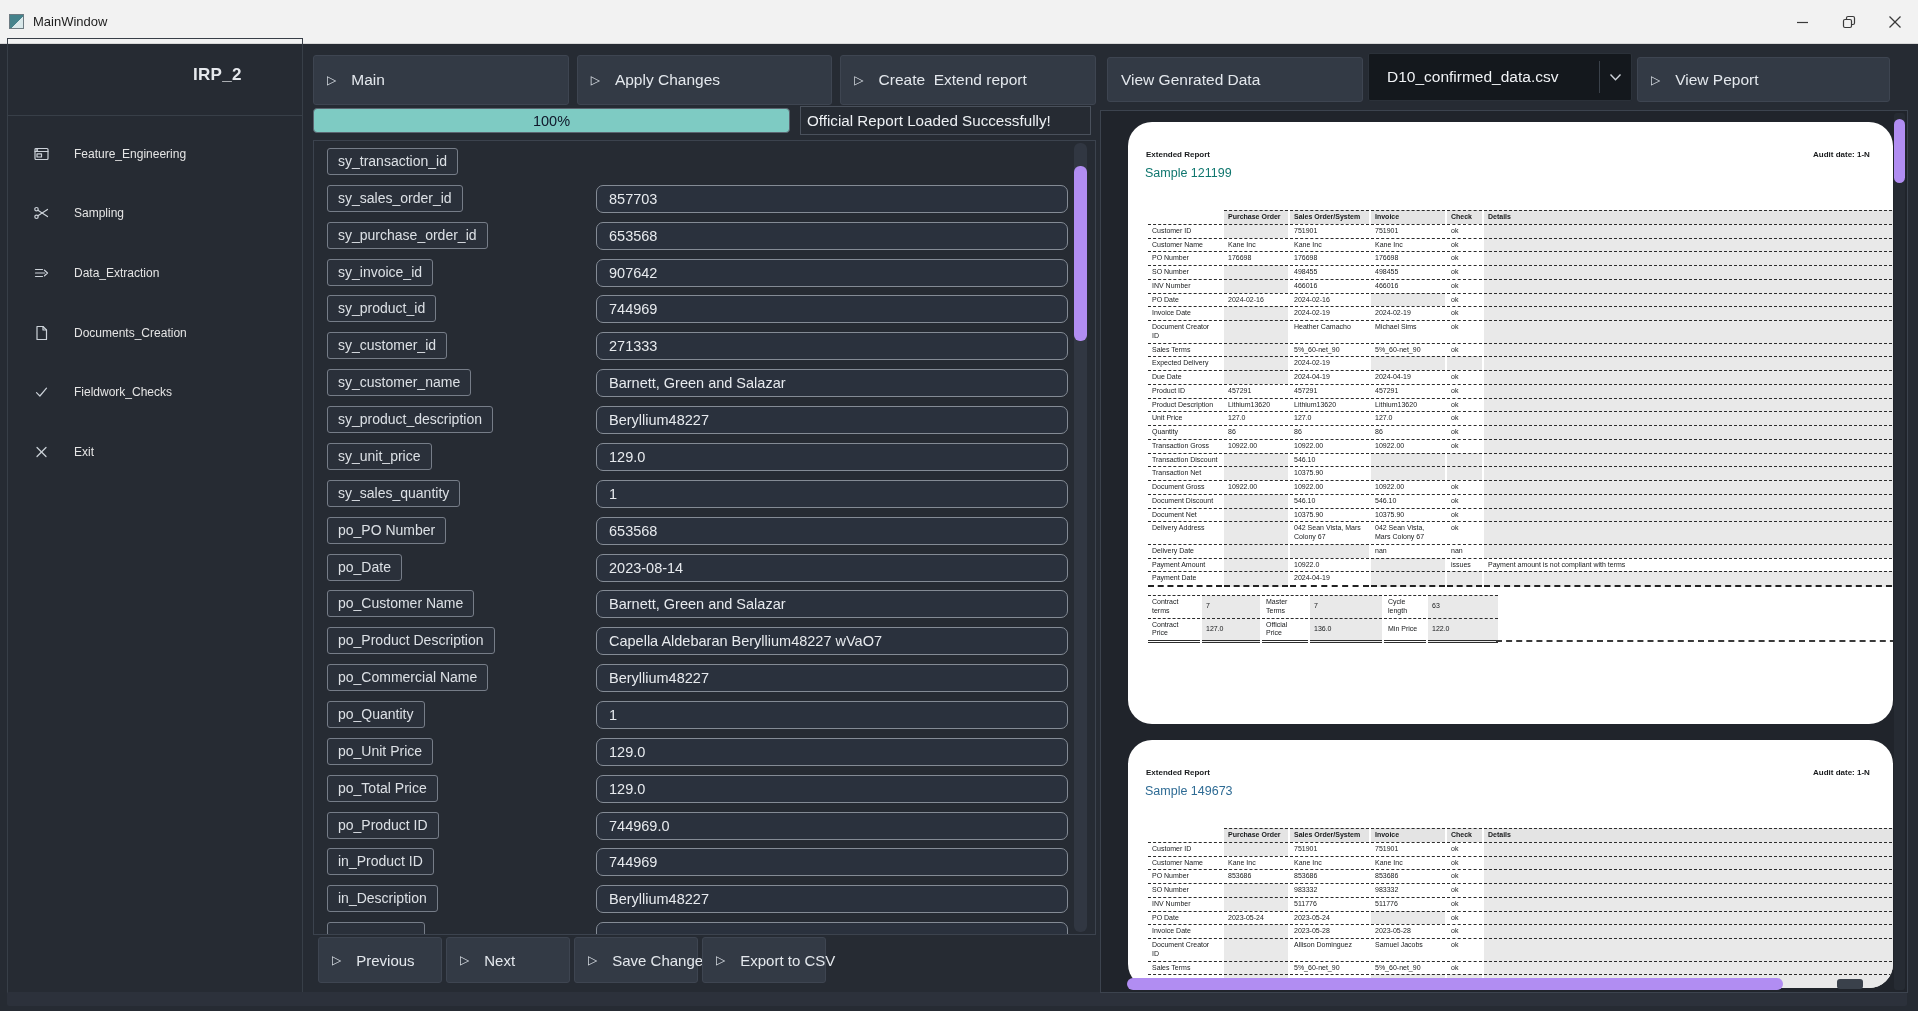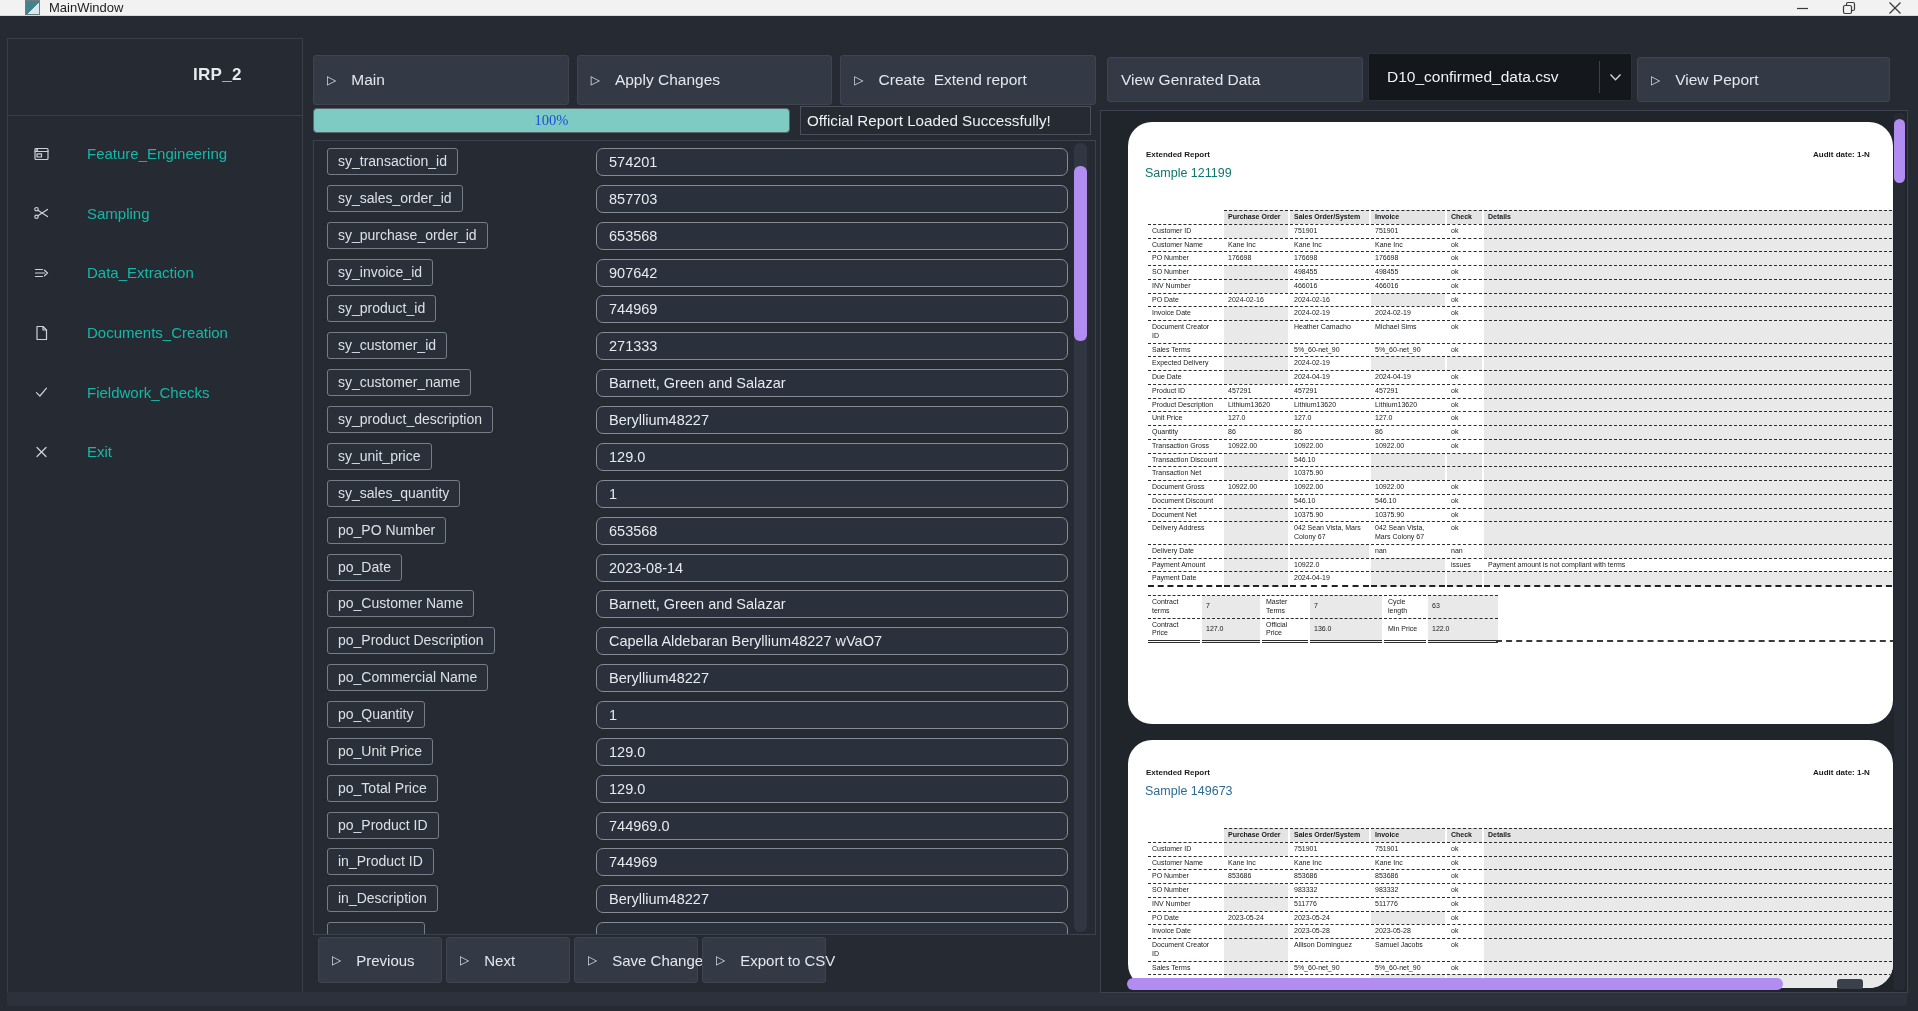--- a/index.html
+++ b/index.html
@@ -1,45 +1,45 @@
 <!DOCTYPE html>
 <html><head>
 <meta charset="utf-8">
 <style>
   * { box-sizing: border-box; margin: 0; padding: 0; }
   html,body { width:1918px; height:1011px; overflow:hidden; }
   body { background:#262b33; font-family:"Liberation Sans",sans-serif; position:relative; }
 
   
-  .titlebar { position:absolute; left:0; top:0; width:1918px; height:16px; background:#f2f2f2; display:flex; align-items:center; border-bottom:1px solid #d8d8d8;padding-left:16px; }
+  .titlebar { position:absolute; left:0; top:0; width:1918px; height:44px; background:#f2f2f2; display:flex; align-items:center; border-bottom:1px solid #d8d8d8; }
   .tb-icon { width:15px; height:15px; margin-left:9px; border:1px solid #6d7b82; background:linear-gradient(135deg,#45838c 0 55%,#d9e8ea 55%); }
   .tb-title { margin-left:9px; font-size:13px; color:#1c1c1c; }
   .tb-controls { margin-left:auto; display:flex; height:100%; }
   .tb-btn { width:46px; height:100%; display:flex; align-items:center; justify-content:center; color:#3a3a3a; }
 
   
   .sidebar { position:absolute; left:7px; top:38px; width:296px; height:966px; border:1px solid #383f48; }
   .sb-title { position:absolute; left:185px; top:26px; font-size:17px; font-weight:600; color:#e6e9ed; letter-spacing:.3px; }
   .sb-div { position:absolute; left:0; right:0; top:76px; border-top:1px solid #383f48; }
   .nav { position:absolute; top:85px; left:0; right:0; }
   .nav-item { height:59.6px; display:flex; align-items:center; padding-left:25px; cursor:default; }
   .nav-ico { width:20px; height:17px; display:flex; align-items:center; }
   .nav-ico svg { stroke:#ccd2d9; fill:none; stroke-width:1.2; stroke-linecap:round; stroke-linejoin:round; }
-  .nav-label { margin-left:34px; font-size:15px; color:#14b8a6; }
+  .nav-label { margin-left:21px; font-size:12px; color:#e5e5e5; }
 
   
   .btn { background:#333a45; border:1px solid #3e4551; border-radius:3px; color:#e4e8ed; font-size:15.5px; display:flex; align-items:center; padding:0 13px; cursor:default; }
   .btn .tri { font-size:12px; margin-right:15px; color:#dde2e8; }
   .btn-label { white-space:pre; }
 
   .toolbar { position:absolute; left:313px; top:55px; width:783px; height:50px; display:flex; gap:8px; }
   .toolbar .btn { flex:1; }
 
   
-  .progress { position:absolute; left:313px; top:108px; width:477px; height:25px; background:#7ecbc3; border:1px solid #5b6570; border-radius:4px; display:flex; align-items:center; justify-content:center; font-size:14.5px; color:#1d4ed8;font-family:Liberation Serif, serif; }
+  .progress { position:absolute; left:313px; top:108px; width:477px; height:25px; background:#7ecbc3; border:1px solid #5b6570; border-radius:4px; display:flex; align-items:center; justify-content:center; font-size:14.5px; color:#0f172a; }
   .status { position:absolute; left:800px; top:106px; width:291px; height:29px; border:1px solid #4a515c; display:flex; align-items:center; padding-left:6px; font-size:15.2px; color:#eef1f4; }
 
   
   .form-panel { position:absolute; left:313px; top:140px; width:783px; height:795px; border:1px solid #3c434e; overflow:hidden; }
   .form-row { position:absolute; left:0; right:0; height:28px; }
   .fld-label { display:inline-block; position:absolute; left:13px; top:0; min-height:26px; border:1px solid #767d88; border-radius:3px; background:#2a303a; color:#dcе0e5; color:#dce0e5; font-size:14px; padding:4px 10px 5px; white-space:nowrap; }
   .form-row.partial .fld-label { min-width:98px; }
   .fld-input { position:absolute; left:282px; top:0; width:472px; height:28px; background:#2a313d; border:1px solid #848b95; border-radius:7px; color:#e7eaee; font-size:14.5px; padding:0 12px; font-family:inherit; outline:none; }
   .form-scroll { position:absolute; top:2px; right:8px; bottom:2px; width:13px; background:#313742; border-radius:6px; }
   .fs-thumb { position:absolute; left:0; top:23px; width:13px; height:175px; border-radius:6px; }
@@ -200,21 +200,20 @@
   <span>100%</span>
 </div>
 <div class="status">
   <span>Official Report Loaded Successfully!</span>
 </div>
 
 <div class="form-panel">
   <div id="form-rows">
       <div class="form-row" style="top:7.0px">
      <span class="fld-label">sy_transaction_id</span>
-     <input class="fld-input" value="574201" style="">
    </div>
       <div class="form-row" style="top:43.9px">
      <span class="fld-label">sy_sales_order_id</span>
      <input class="fld-input" value="857703" style="">
    </div>
       <div class="form-row" style="top:80.7px">
      <span class="fld-label">sy_purchase_order_id</span>
      <input class="fld-input" value="653568" style="">
    </div>
       <div class="form-row" style="top:117.6px">

